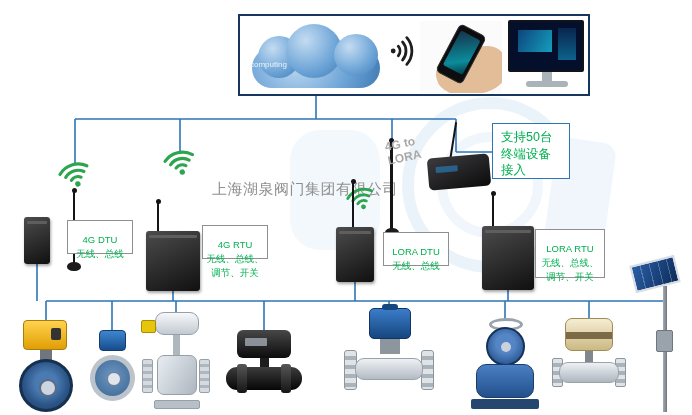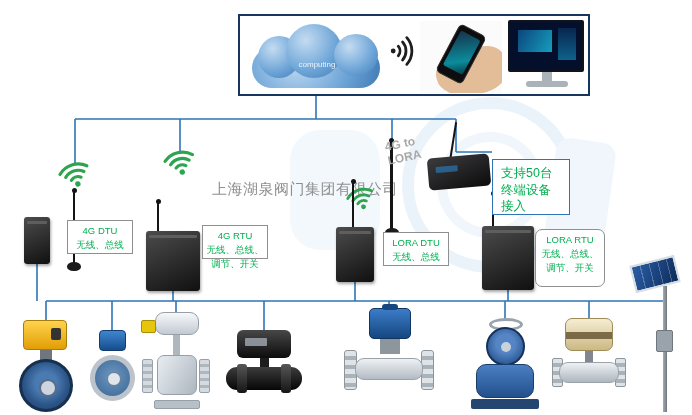--- a/index.html
+++ b/index.html
@@ -17,21 +17,21 @@
                border: 2px solid #17365d; background: #fff; z-index: 2; }
   .cloud { left: 10px; top: 6px; width: 134px; height: 70px; }
   .puff { position: absolute; border-radius: 50%;
           background: radial-gradient(circle at 35% 30%, #c4dcf2, #6ba3d6 60%, #417bb4); }
   .puff.base { left: 2px; top: 26px; width: 128px; height: 40px; border-radius: 22px; }
   .puff.p1 { left: 8px; top: 14px; width: 42px; height: 42px; }
   .puff.p2 { left: 36px; top: 2px; width: 56px; height: 54px; }
   .puff.p3 { left: 84px; top: 12px; width: 44px; height: 42px; }
   .cloud-title { position: absolute; left: 0; top: 22px; width: 100%; text-align: center;
                  color: #fff; font-weight: bold; font-size: 13px; }
-  .cloud-sub { position: absolute; left: 0; top: 38px; width: 100%; text-align: center;
+  .cloud-sub { position: absolute; left: 0; top: 38px; width: 100%; text-align: left;
                color: #eaf3fb; font-size: 8px; }
   .wifi-top { left: 146px; top: 20px; width: 32px; height: 30px; transform: rotate(90deg); }
 
   .phone-wrap { left: 180px; top: 5px; width: 82px; height: 72px; background: #fbfbfb; overflow: hidden; }
   .hand { position: absolute; left: 16px; top: 28px; width: 70px; height: 46px; background: #e2bd97;
           border-radius: 45% 30% 40% 50%; transform: rotate(-12deg); }
   .phone { position: absolute; left: 26px; top: 6px; width: 30px; height: 54px; background: #0d0d0f;
            border-radius: 5px; transform: rotate(28deg); border: 1px solid #2c2c2e; }
   .phone::after { content: ""; position: absolute; left: 3px; top: 5px; right: 3px; bottom: 8px;
                   background: linear-gradient(145deg, #16324a, #0b8c9c 70%, #063a46); border-radius: 2px; }
@@ -78,29 +78,29 @@
   .gateway::after { content: ""; position: absolute; left: 8px; top: 9px; width: 22px; height: 6px;
                     background: #2c84c8; opacity: .6; border-radius: 1px; }
   .gw-ant { left: 452px; top: 122px; width: 2px; height: 40px; background: #151515;
             transform: rotate(9deg); z-index: 2; }
 
   .ant-tag { left: 386px; top: 136px; width: 48px; z-index: 3; color: #a9a9a9; font-weight: bold;
              font-size: 12px; line-height: 1.15; transform: rotate(-12deg); }
 
   
   .green-box { background: #fff; border: 1px solid #8f8f8f; color: #00b050; text-align: center;
-               z-index: 3; font-size: 9.5px; line-height: 1.45; padding-top: 3px; }
+               z-index: 3; font-size: 9.5px; line-height: 1.45; padding-top: 12px; }
   .gb1 { left: 67px;  top: 220px; width: 66px; height: 34px; }
   .gb2 { left: 202px; top: 225px; width: 66px; height: 34px; }
   .gb3 { left: 383px; top: 232px; width: 66px; height: 34px; }
-  .gb4 { left: 535px; top: 229px; width: 70px; height: 58px; border-radius: 7px; }
+  .gb4 { left: 535px; top: 229px; width: 70px; height: 49px; }
   .green-box div { pointer-events: none; }
   .note-box { left: 492px; top: 123px; width: 78px; height: 56px; background: #fff;
               border: 1.5px solid #2e75b6; color: #00b050; z-index: 3; font-size: 12.5px;
-              line-height: 1.32; padding: 5px 8px; text-align: left; margin-top: 36px; }
+              line-height: 1.32; padding: 5px 8px; text-align: left; }
 
   .watermark { left: 212px; top: 180px; font-size: 15px; color: #8f8f8f; z-index: 2;
                letter-spacing: .5px; white-space: nowrap; }
 
   
   .prod { z-index: 2; }
   .prod > div { position: absolute; }
 
   .p1 { left: 14px; top: 318px; width: 64px; height: 94px; }
   .p1 .act { left: 9px; top: 2px; width: 44px; height: 30px; background: linear-gradient(#ffd34d, #e19e06);

